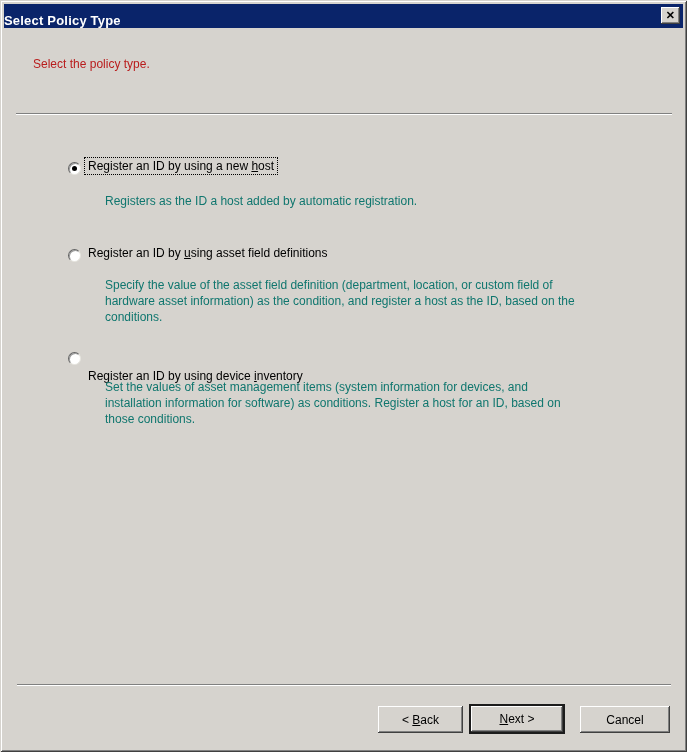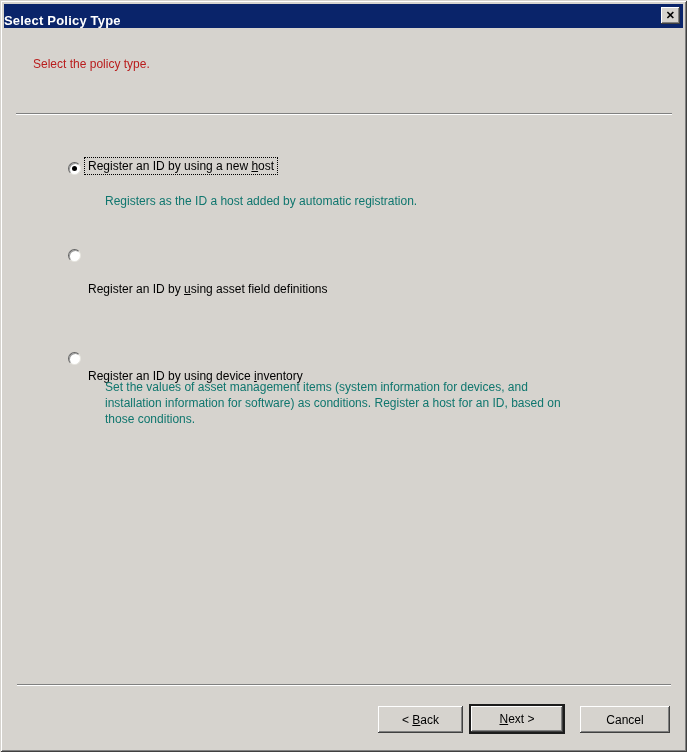--- a/index.html
+++ b/index.html
@@ -85,21 +85,21 @@
     position: absolute; left: 105px;
     font-size: 12px; color: #0f766e;
     line-height: 16px;
     white-space: pre-line;
     width: 545px;
   }
   .r1-circle { top: 162px; }
   .r1-label  { top: 157px; }
   .r1-desc   { top: 193px; }
   .r2-circle { top: 249px; }
-  .r2-label  { top: 244px; margin-top: 36px; }
+  .r2-label  { top: 244px; }
   .r2-desc   { top: 277px; }
   .r3-circle { top: 352px; }
   .r3-label  { top: 367px; }
   .r3-desc   { top: 379px; }
 
   .btn {
     position: absolute; top: 706px; height: 27px;
     background: #d6d3ce;
     box-shadow:
       inset -1px -1px 0 #404040,
@@ -137,20 +137,23 @@
   <div class="instruction">Select the policy type.</div>
 
   <div class="divider divider-top"></div>
 
   <span class="radio-circle r1-circle checked"></span>
   <span class="radio-label r1-label focused"><span>Register an ID by using a new </span><span class="key">h</span><span>ost</span></span>
   <div class="desc r1-desc">Registers as the ID a host added by automatic registration.</div>
 
   <span class="radio-circle r2-circle"></span>
   <span class="radio-label r2-label"><span>Register an ID by </span><span class="key">u</span><span>sing asset field definitions</span></span>
+  <div class="desc r2-desc">Specify the value of the asset field definition (department, location, or custom field of
+hardware asset information) as the condition, and register a host as the ID, based on the
+conditions.</div>
 
   <span class="radio-circle r3-circle"></span>
   <span class="radio-label r3-label"><span>Register an ID by using device </span><span class="key">i</span><span>nventory</span></span>
   <div class="desc r3-desc">Set the values of asset management items (system information for devices, and
 installation information for software) as conditions. Register a host for an ID, based on
 those conditions.</div>
 
   <div class="divider divider-bottom"></div>
 
   <div class="btn btn-back"><span>&lt; </span><span class="key">B</span><span>ack</span></div>

